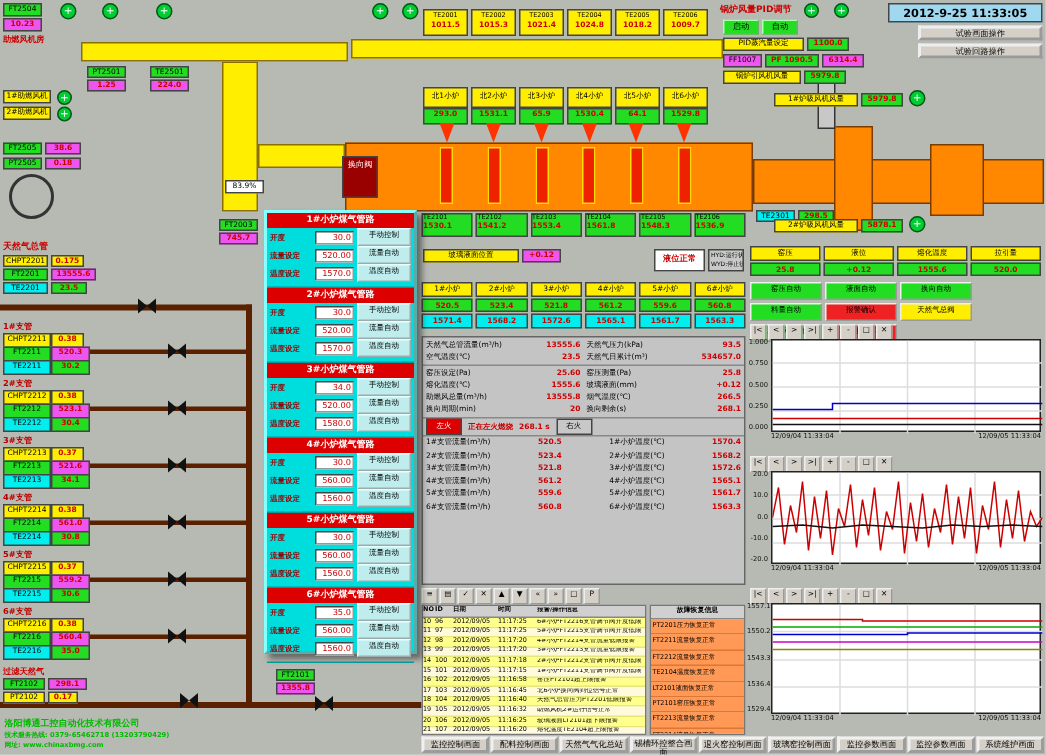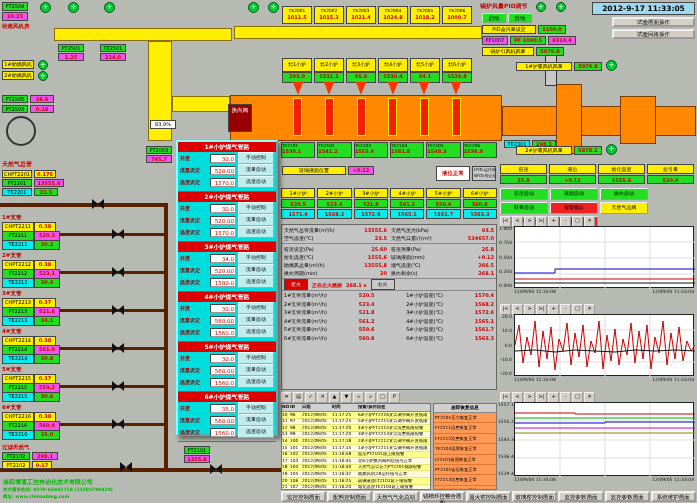--- a/index.html
+++ b/index.html
@@ -187,21 +187,21 @@
     <div class="fbar"></div>
     <div class="fbar"></div>
     <div class="fbar"></div>
     <div class="fbar"></div>
     <div class="fbar"></div>
   </div>
 
   <div class="abs b c" style="left:504px;top:140px;width:26px;height:8px">TE2301</div>
   <div class="abs b g tr" style="left:532px;top:140px;width:24px;height:8px">298.5</div>
 
-  <div class="abs b" style="left:592px;top:2px;width:103px;height:13px;background:#9fd8ef;font-size:7.5px;font-weight:bold;line-height:12px">2012-9-17 11:33:05</div>
+  <div class="abs b" style="left:592px;top:2px;width:103px;height:13px;background:#9fd8ef;font-size:7.5px;font-weight:bold;line-height:12px">2012-9-25 11:33:05</div>
   <button class="abs btn3d" style="left:612px;top:17px;width:83px;height:10px">试验画面操作</button>
   <button class="abs btn3d" style="left:612px;top:29px;width:83px;height:10px">试验回路操作</button>
   <div class="abs rl" style="left:480px;top:2px;font-size:6px">锅炉风量PID调节</div>
   <div class="abs b gbtn" style="left:482px;top:13px;width:24px;height:10px">启动</div>
   <div class="abs b gbtn" style="left:508px;top:13px;width:24px;height:10px">自动</div>
   <div class="abs b y" style="left:482px;top:25px;width:54px;height:9px">PID蒸汽量设定</div>
   <div class="abs b g tr" style="left:538px;top:25px;width:28px;height:9px">1100.0</div>
   <div class="abs b m" style="left:482px;top:36px;width:26px;height:9px">FF1007</div>
   <div class="abs b g tr" style="left:510px;top:36px;width:36px;height:9px">PF 1090.5</div>
   <div class="abs b m tr" style="left:548px;top:36px;width:28px;height:9px">6314.4</div>

